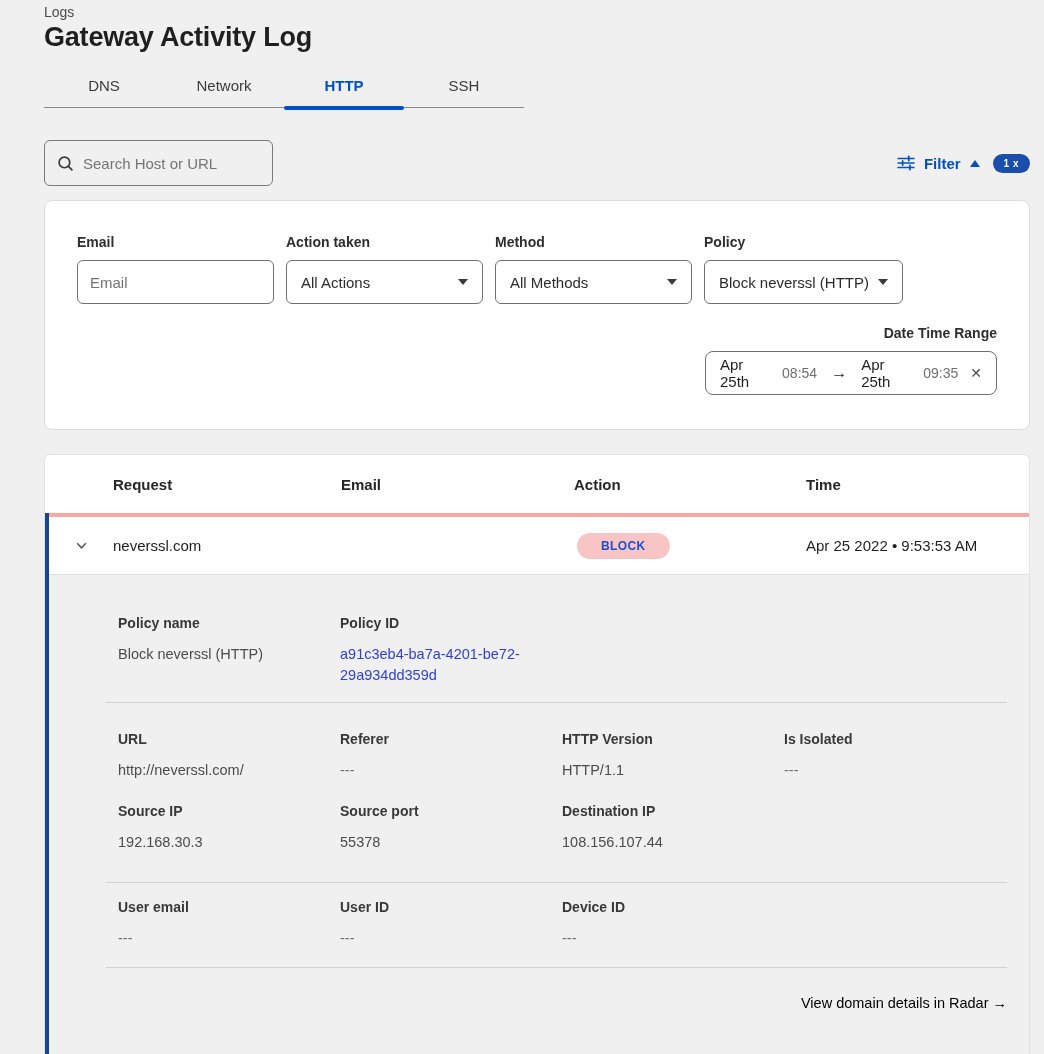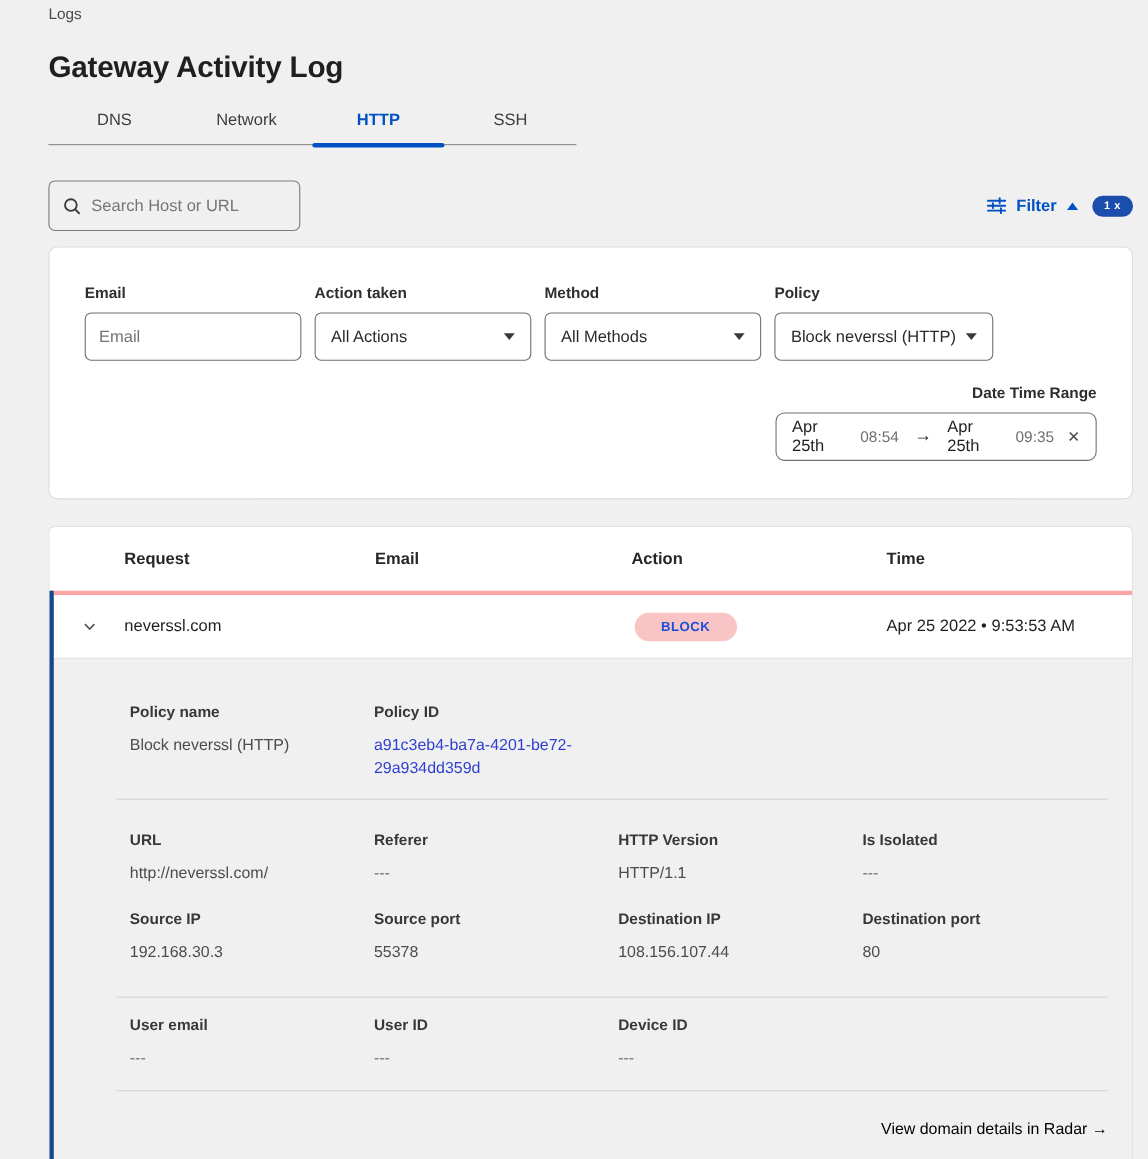--- a/index.html
+++ b/index.html
@@ -6,21 +6,21 @@
   html, body { width: 1044px; height: 1054px; overflow: hidden; }
   body {
     background: #f0f0f0;
     font-family: "Liberation Sans", "DejaVu Sans", sans-serif;
     color: #222;
   }
   .page { padding: 4px 14px 0 44px; }
 
   
   .breadcrumb { font-size: 14px; color: #4c4c4c; }
-  .page-title { margin-top: 26px; font-size: 27px; font-weight: 700; color: #1f1f1f; letter-spacing: -0.2px; }
+  .page-title { margin-top: 2px; font-size: 27px; font-weight: 700; color: #1f1f1f; letter-spacing: -0.2px; }
 
   
   .tabs { margin-top: 18px; display: flex; width: 480px; border-bottom: 1px solid #8a8a8a; }
   .tab { flex: 0 0 120px; text-align: center; padding: 6px 0 13px; font-size: 15px; color: #3c3c3c; position: relative; cursor: pointer; }
   .tab.active { color: #0051c3; font-weight: 700; }
   .tab.active::after { content: ""; position: absolute; left: 0; right: 0; bottom: -2.5px; height: 4px; background: #0051c3; border-radius: 2px; }
 
   
   .toolbar { margin-top: 32px; display: flex; justify-content: space-between; align-items: center; }
   .search-box { width: 229px; height: 46px; border: 1px solid #7a7a7a; border-radius: 6px; display: flex; align-items: center; padding: 0 12px; gap: 9px; background: transparent; }
@@ -220,24 +220,20 @@
             <div class="d-value">192.168.30.3</div>
           </div>
           <div>
             <div class="d-label">Source port</div>
             <div class="d-value">55378</div>
           </div>
           <div>
             <div class="d-label">Destination IP</div>
             <div class="d-value">108.156.107.44</div>
           </div>
-          <div>
-            <div class="d-label">Destination port</div>
-            <div class="d-value">80</div>
-          </div>
         </div>
         <hr class="divider">
 
         <div class="d-grid sec-user">
           <div>
             <div class="d-label">User email</div>
             <div class="d-value dim">---</div>
           </div>
           <div>
             <div class="d-label">User ID</div>

